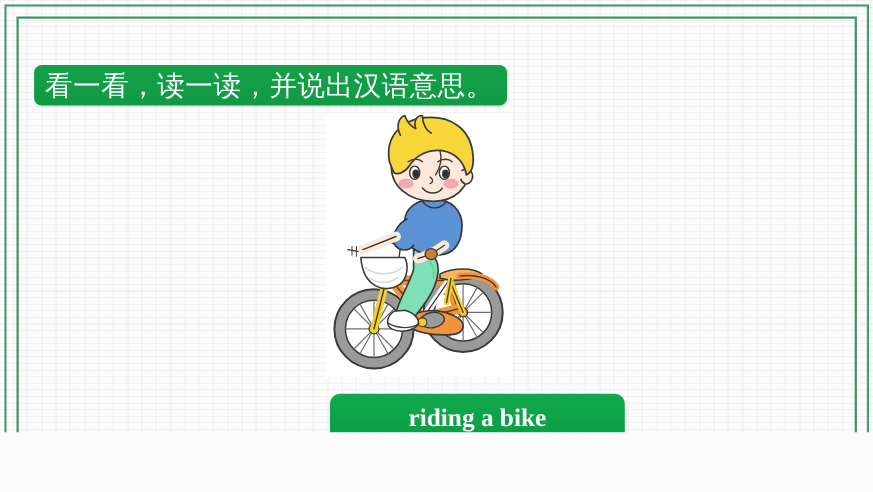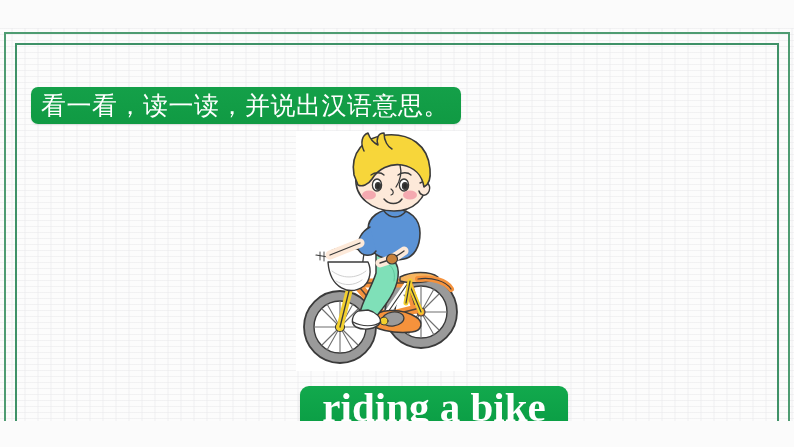--- a/index.html
+++ b/index.html
@@ -30,21 +30,20 @@
         rgba(255,255,255,0) 6px
       ),
       repeating-linear-gradient(
         90deg,
         rgba(246,246,248,0) 0px,
         rgba(246,246,248,0) 11px,
         rgba(238,238,240,0.45) 11px,
         rgba(238,238,240,0.45) 13px
       );
     overflow: hidden;
-    margin-top: 28px;
   }
 
   
   .frame-outer {
     position: absolute;
     left: 4px;
     top: 4px;
     width: 786px;
     height: 439px;
     box-sizing: border-box;
@@ -113,21 +112,21 @@
     align-items: center;
     justify-content: center;
     background: #0ea64a;
     background: linear-gradient(180deg, #12a94d 0%, #0a9d44 100%);
     border-radius: 9px;
     box-shadow: 0 2px 3px rgba(0,0,0,0.13);
   }
   .caption-text {
     color: #ffffff;
     font-family: "Liberation Serif", "DejaVu Serif", serif;
-    font-size: 41px;
+    font-size: 23px;
     font-weight: bold;
     line-height: 1;
     white-space: nowrap;
   }
 </style>
 </head>
 <body>
 
 <div class="slide">
 

